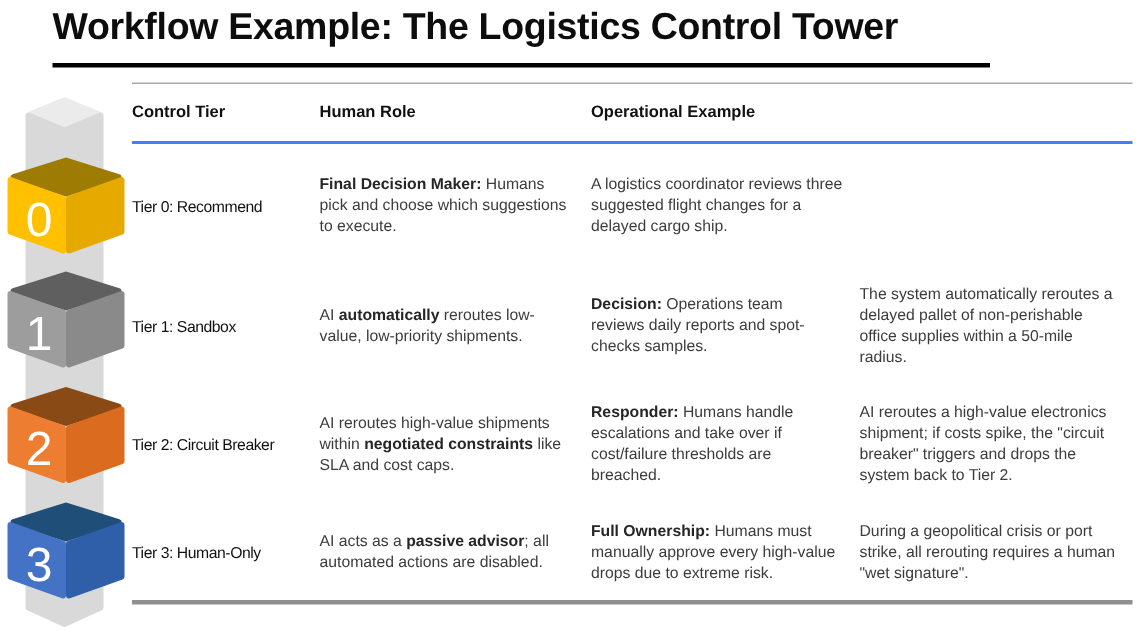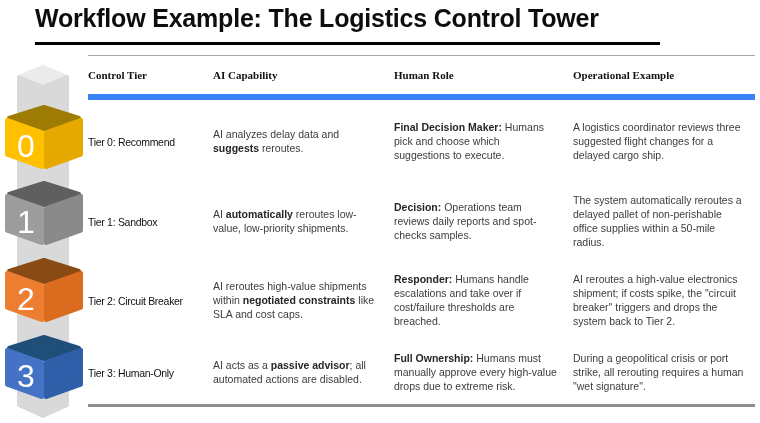--- a/index.html
+++ b/index.html
@@ -18,21 +18,21 @@
   .tier-stack { position:absolute; left:0; top:60px; }
   .cube-number {
     font-family:"Liberation Sans", sans-serif; font-size:32px; font-weight:400;
   }
   .table {
     position:absolute; left:88px; top:55px; width:667px;
     border-top:1px solid #a9a9a9;
   }
   .thead {
     display:grid; grid-template-columns:125px 181px 179px 182px;
-    padding:13px 0 13px 0; border-bottom:6px solid #3b82f6;font-family:Liberation Serif, serif;
+    padding:13px 0 13px 0; border-bottom:2px solid #3b82f6;
   }
   .hcell {
     font-size:11px; font-weight:700; color:#111; padding-right:12px;
   }
   .tbody { border-bottom:3px solid #8f8f8f; }
   .trow {
     display:grid; grid-template-columns:125px 181px 179px 182px;
     align-items:center;
   }
   .trow:nth-child(1){ height:84px; }
@@ -90,28 +90,26 @@
       <path d="M39,2 L74,13 L39,24 L4,13 Z" stroke-width="4" stroke-linejoin="round" fill="#1F4E79" stroke="#1F4E79"></path>
       <path d="M2,15 L37,27.5 L37,62 L2,49.5 Z" stroke-width="4" stroke-linejoin="round" fill="#4472C4" stroke="#4472C4"></path>
       <path d="M41,27.5 L76,15 L76,49.5 L41,62 Z" stroke-width="4" stroke-linejoin="round" fill="#2F5FA8" stroke="#2F5FA8"></path>
       <text class="cube-number" x="21" y="52" text-anchor="middle" fill="#FFFFFF">3</text>
     </g>
   </svg>
 
   <div class="table">
     <div class="thead">
       <div class="hcell">Control Tier</div>
-      <div class="hcell">AI Capability</div>
       <div class="hcell">Human Role</div>
       <div class="hcell">Operational Example</div>
     </div>
     <div class="tbody">
       <div class="trow">
         <div class="cell tier">Tier 0: Recommend</div>
-        <div class="cell body"><span>AI analyzes delay data and </span><b>suggests</b><span> reroutes.</span></div>
         <div class="cell body"><b>Final Decision Maker:</b><span> Humans pick and choose which suggestions to execute.</span></div>
         <div class="cell body example">A logistics coordinator reviews three suggested flight changes for a delayed cargo ship.</div>
       </div>
       <div class="trow">
         <div class="cell tier">Tier 1: Sandbox</div>
         <div class="cell body"><span>AI </span><b>automatically</b><span> reroutes low-value, low-priority shipments.</span></div>
         <div class="cell body"><b>Decision:</b><span> Operations team reviews daily reports and spot-checks samples.</span></div>
         <div class="cell body example">The system automatically reroutes a delayed pallet of non-perishable office supplies within a 50-mile radius.</div>
       </div>
       <div class="trow">

